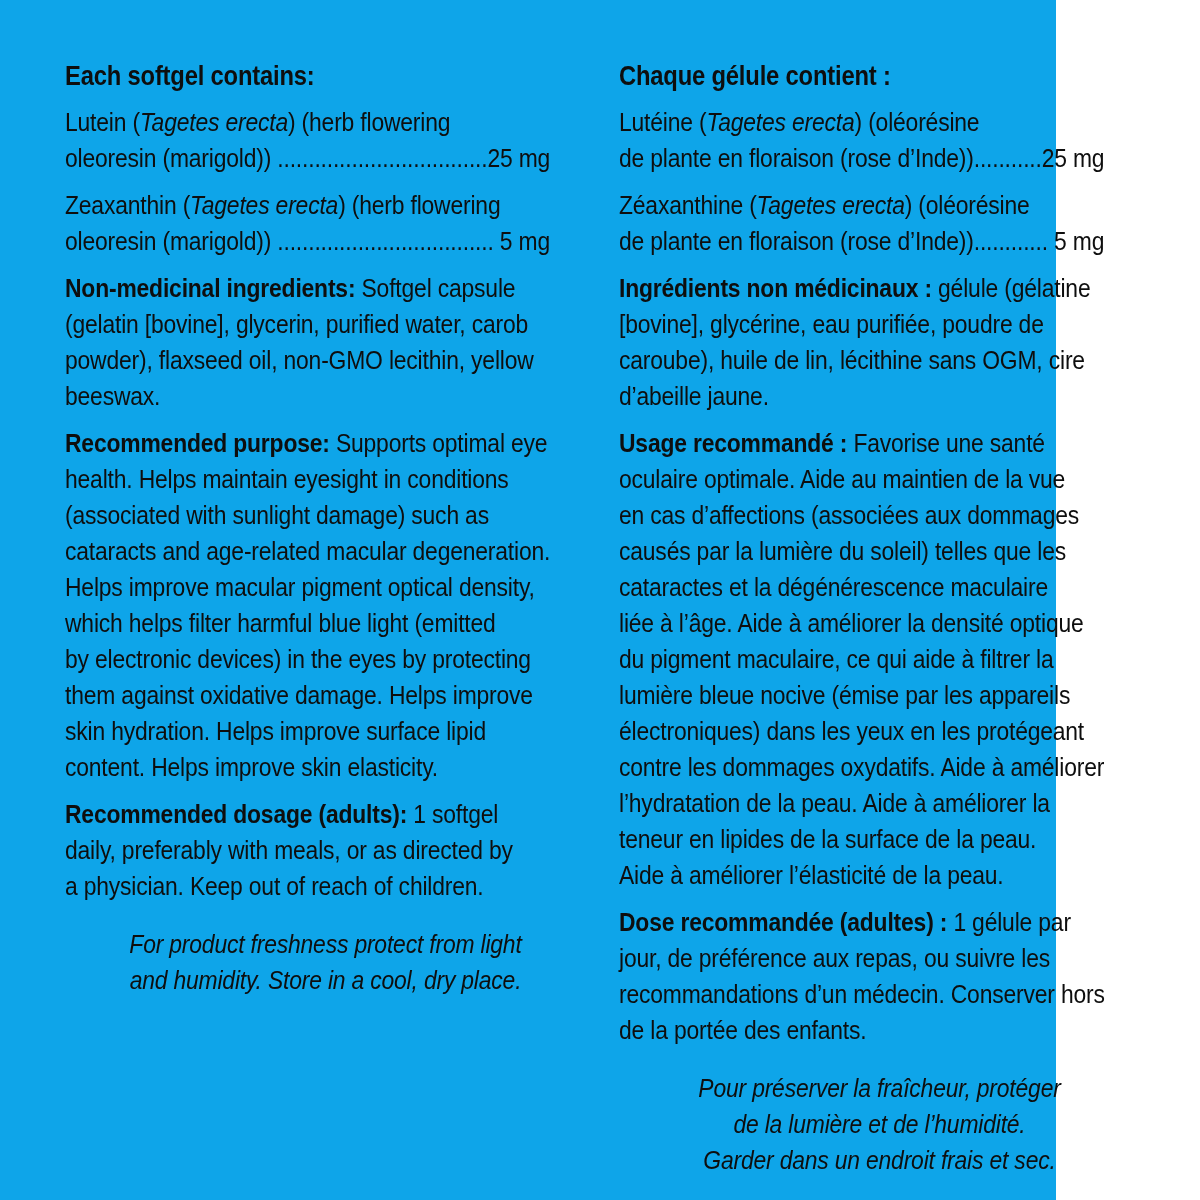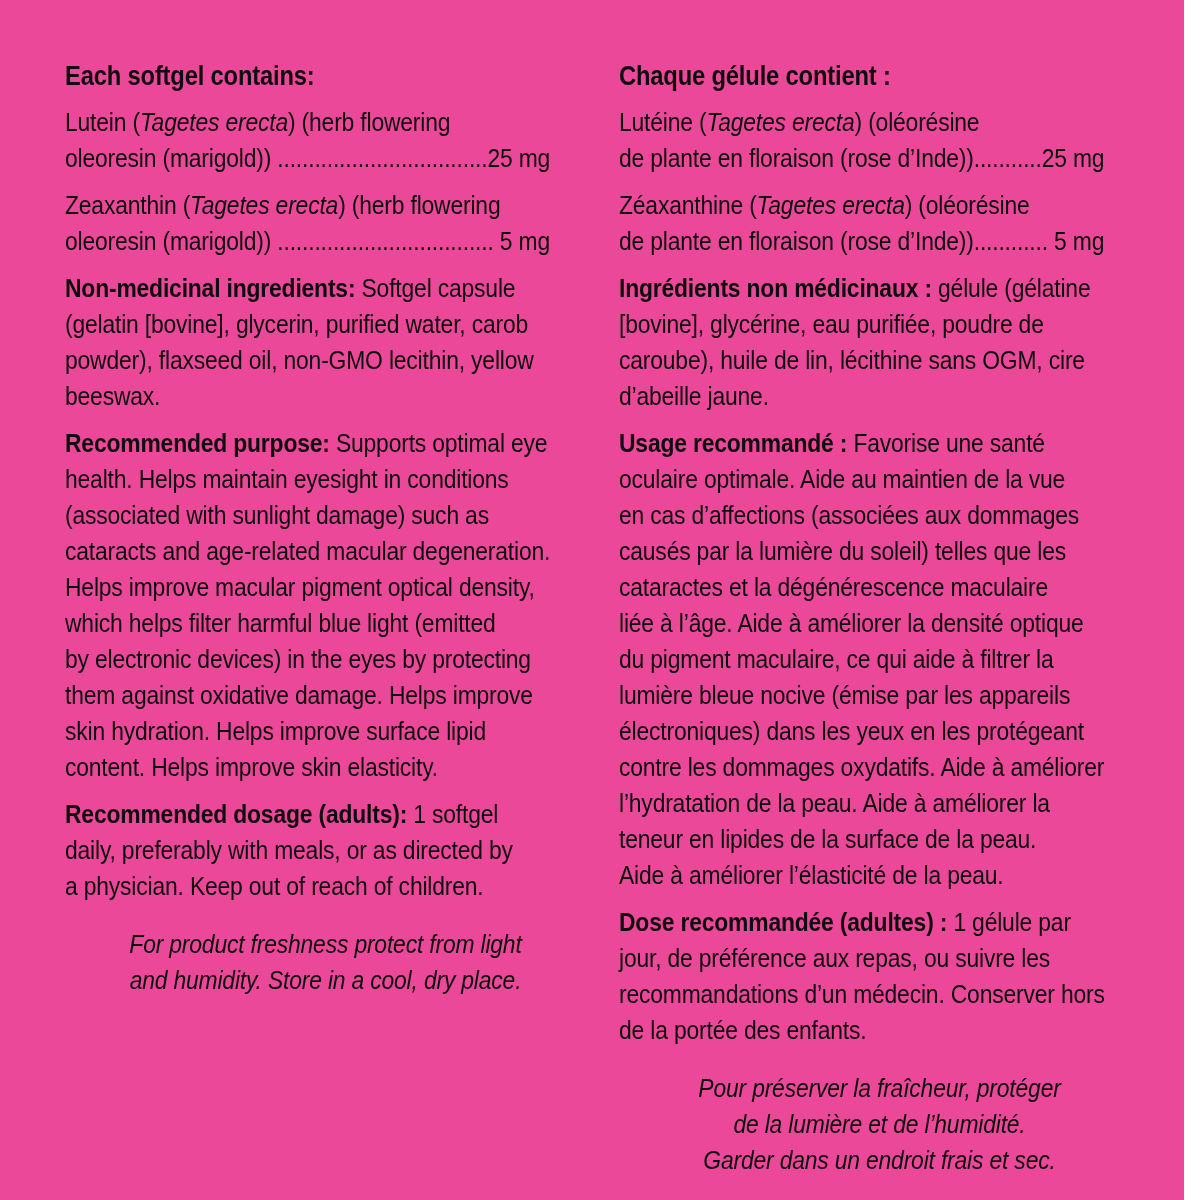--- a/index.html
+++ b/index.html
@@ -9,23 +9,23 @@
   }
   body {
     width: 1200px;
     height: 1200px;
     font-family: "Liberation Sans", sans-serif;
     color: #0e0e0e;
     overflow: hidden;
   }
   .page {
     position: relative;
-    width: 1184px;
+    width: 1056px;
     height: 1200px;
-    background: #ec4899;
+    background: #0ea5e9;
   }
   .col {
     position: absolute;
     top: 58px;
     width: 592px;
     transform: scaleX(0.88);
     transform-origin: 0 0;
     font-size: 26px;
     line-height: 36px;
     letter-spacing: -0.2px;

